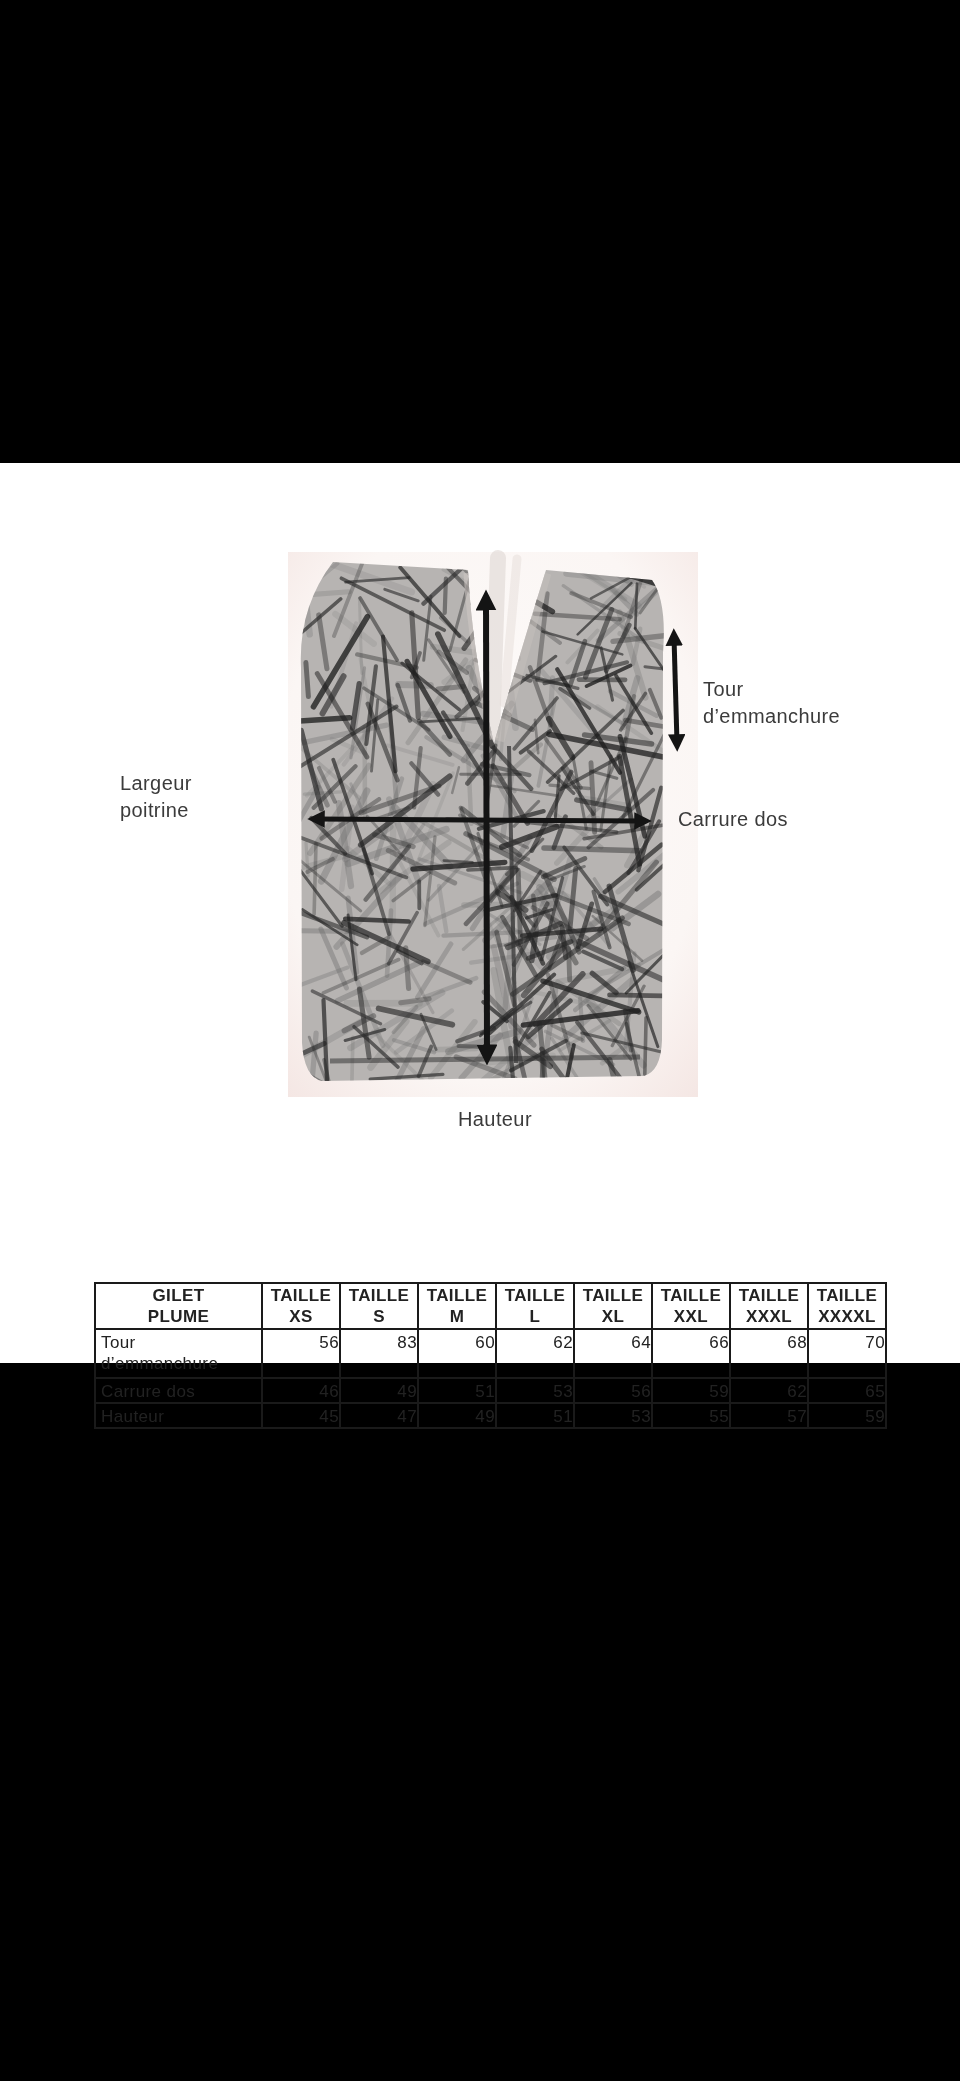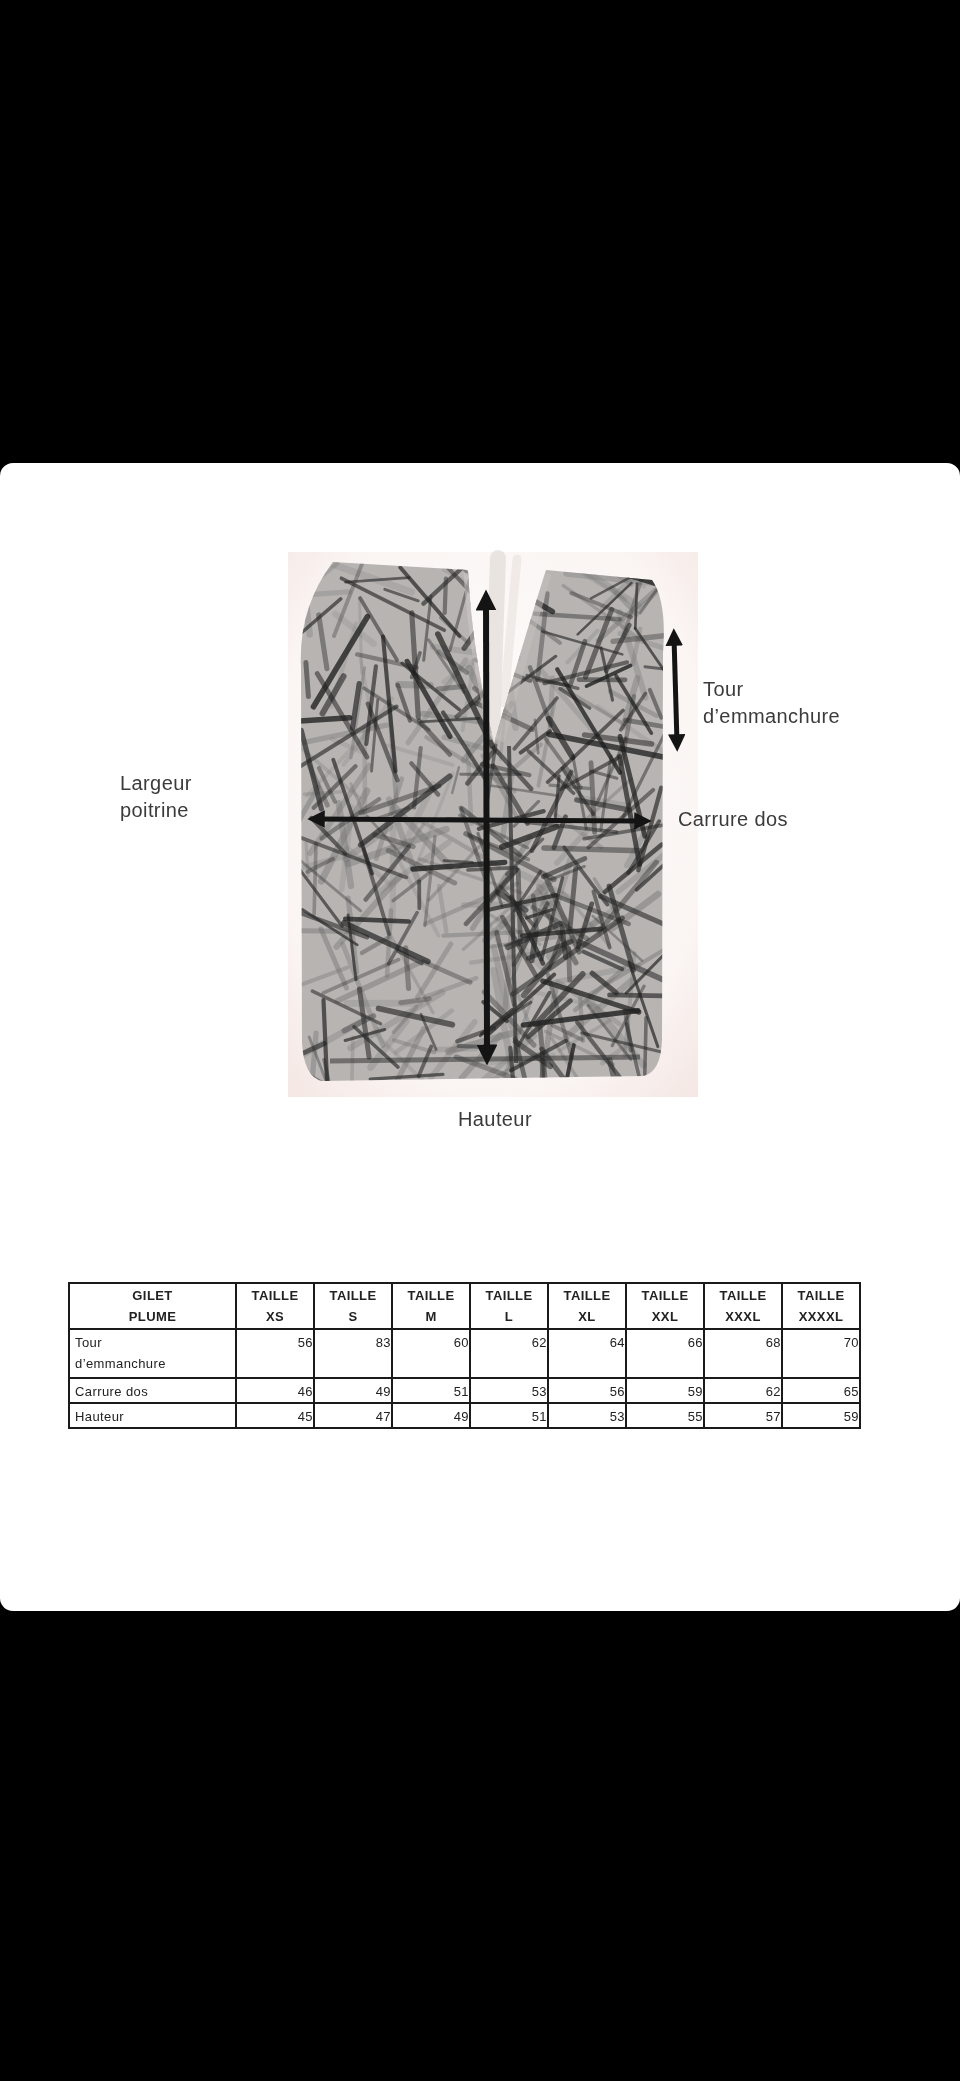--- a/index.html
+++ b/index.html
@@ -10,38 +10,37 @@
   }
   html,body{margin:0;padding:0;}
   body{
     width:960px;height:2081px;position:relative;background:var(--letterbox);
     font-family:"Liberation Sans", sans-serif;overflow:hidden;
   }
   .letterbox{position:absolute;left:0;width:960px;background:var(--letterbox);}
   #letterbox-top{top:0;height:463px;}
   #letterbox-bottom{top:1611px;height:470px;}
   .content{
-    position:absolute;left:0;top:463px;width:960px;height:1148px;
+    position:absolute;left:0;top:463px;width:960px;height:900px;
     background:var(--content-bg);
-    border-radius:13px;
   }
   .content svg{position:absolute;left:0;top:0;}
   .diag-label{
     position:absolute;font-size:20px;line-height:27px;letter-spacing:.4px;
     color:var(--label-text);white-space:nowrap;
   }
   .diag-label span{display:block;}
   #label-tour{left:703px;top:213px;}
   #label-largeur{left:112px;top:307px;margin-left:8px;}
   #label-carrure{left:678px;top:343px;}
   #label-hauteur{left:458px;top:643px;}
   table[data-name="size-table"]{
-    position:absolute;left:68px;top:819px;width:791px;
+    position:absolute;left:94px;top:819px;width:791px;
     border-collapse:collapse;table-layout:fixed;
-    font-size:13px;color:var(--table-text);letter-spacing:.4px;
+    font-size:17px;color:var(--table-text);letter-spacing:.4px;
   }
   table[data-name="size-table"] th,
   table[data-name="size-table"] td{
     border:2px solid var(--table-border);overflow:hidden;
   }
   thead tr{height:46px;}
   thead th{font-weight:bold;text-align:center;line-height:21px;vertical-align:middle;padding:0;}
   thead th.prod{font-weight:bold;}
   thead th span{display:block;}
   tbody td{vertical-align:top;line-height:21px;padding:2px 0 0 0;}

